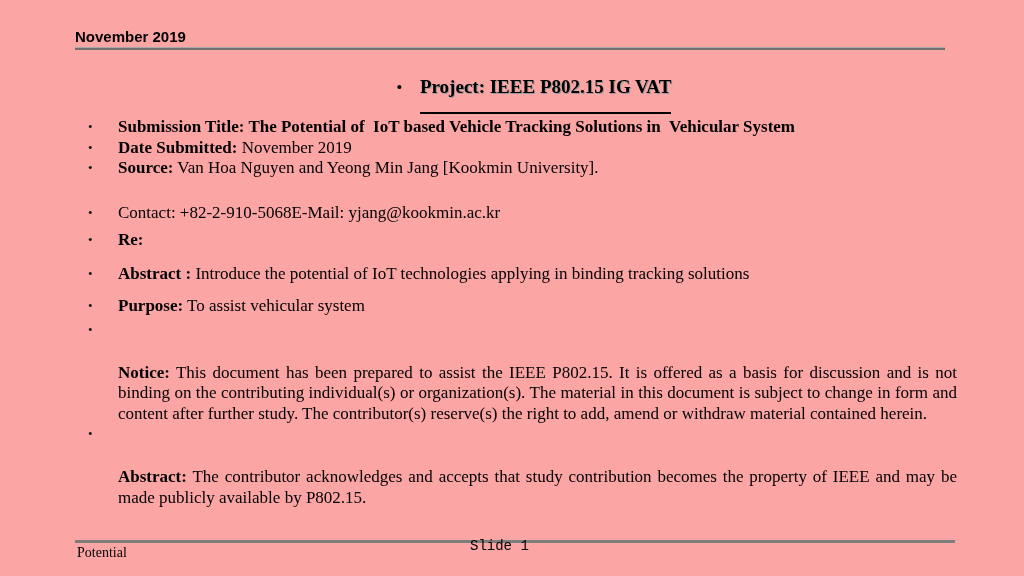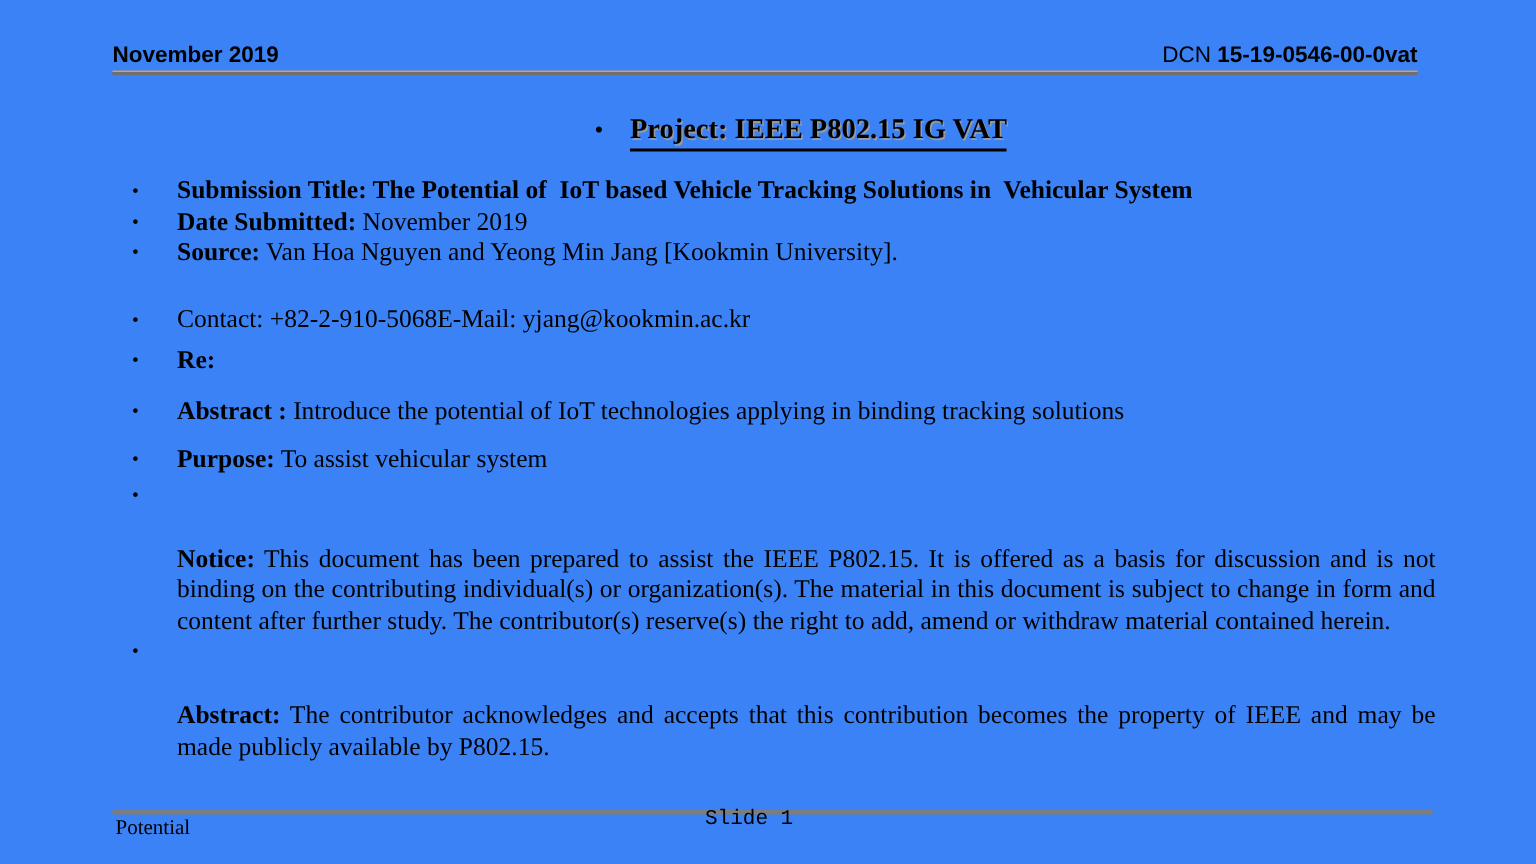--- a/index.html
+++ b/index.html
@@ -1,19 +1,19 @@
 <!DOCTYPE html>
 <html><head>
 <meta charset="utf-8">
 <style>
   html,body{margin:0;padding:0;background:#fff;}
   .slide{
     position:relative;
     width:1024px;height:576px;
-    background:#3b82f6;
+    background:#fca5a5;
     color:#000;
     font-family:"Liberation Serif", serif;
     overflow:hidden;
   }
   
   .hdr{
     position:absolute;top:29px;left:75px;width:870px;
     display:flex;justify-content:space-between;align-items:flex-end;
     font-family:"Liberation Sans", sans-serif;
     font-size:15px;line-height:16px;
@@ -32,21 +32,21 @@
     transform:translateX(22px);
     font-size:19px;font-weight:bold;line-height:22px;
     white-space:nowrap;
   }
   .title-row .t-bullet{
     display:inline-block;margin-right:18px;font-size:15px;vertical-align:1px;
   }
   .title-row .t-text{
     display:inline-block;
     border-bottom:2px solid #000;
-    padding-bottom:1px;
+    padding-bottom:14px;
     text-shadow:1px 1px 0 #9a9a9a;
     text-align:right;
   }
   
   .list{
     position:absolute;top:117px;left:88px;width:869px;
     font-size:17px;line-height:20.5px;
   }
   .item{display:flex;}
   .item .bullet{
@@ -77,21 +77,20 @@
     font-size:14px;font-family:Liberation Mono, monospace;text-align:center;
   }
 </style>
 </head>
 <body>
 
 <div class="slide">
 
   <div class="hdr">
     <span class="hdr-date">November 2019</span>
-    <span class="hdr-dcn"><span>DCN </span><span class="num">15-19-0546-00-0vat</span></span>
   </div>
   <div class="hdr-rule"></div>
 
   <div class="title-row">
     <span class="t-bullet">•</span><span class="t-text">Project: IEEE P802.15 IG VAT</span>
   </div>
 
   <div class="list">
 
     <div class="item">
@@ -129,21 +128,21 @@
       <div class="content"><span class="b">Purpose:</span><span> To assist vehicular system</span></div>
     </div>
 
     <div class="item m-notice">
       <span class="bullet">•</span>
       <div class="content just"><span class="b">Notice:</span><span> This document has been prepared to assist the IEEE P802.15. It is offered as a basis for discussion and is not binding on the contributing individual(s) or organization(s). The material in this document is subject to change in form and content after further study. The contributor(s) reserve(s) the right to add, amend or withdraw material contained herein.</span></div>
     </div>
 
     <div class="item">
       <span class="bullet">•</span>
-      <div class="content just"><span class="b">Abstract:</span><span> The contributor acknowledges and accepts that this contribution becomes the property of IEEE and may be made publicly available by P802.15.</span></div>
+      <div class="content just"><span class="b">Abstract:</span><span> The contributor acknowledges and accepts that study contribution becomes the property of IEEE and may be made publicly available by P802.15.</span></div>
     </div>
 
   </div>
 
   <div class="ftr-rule"></div>
   <div class="ftr-left">Potential</div>
   <div class="ftr-center">Slide 1</div>
 
 </div>
 

